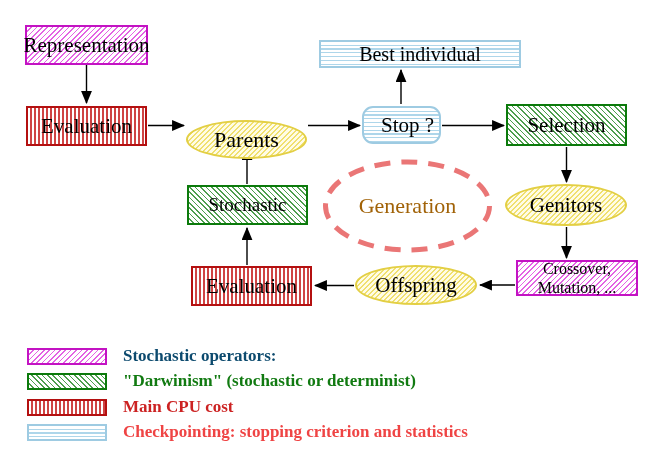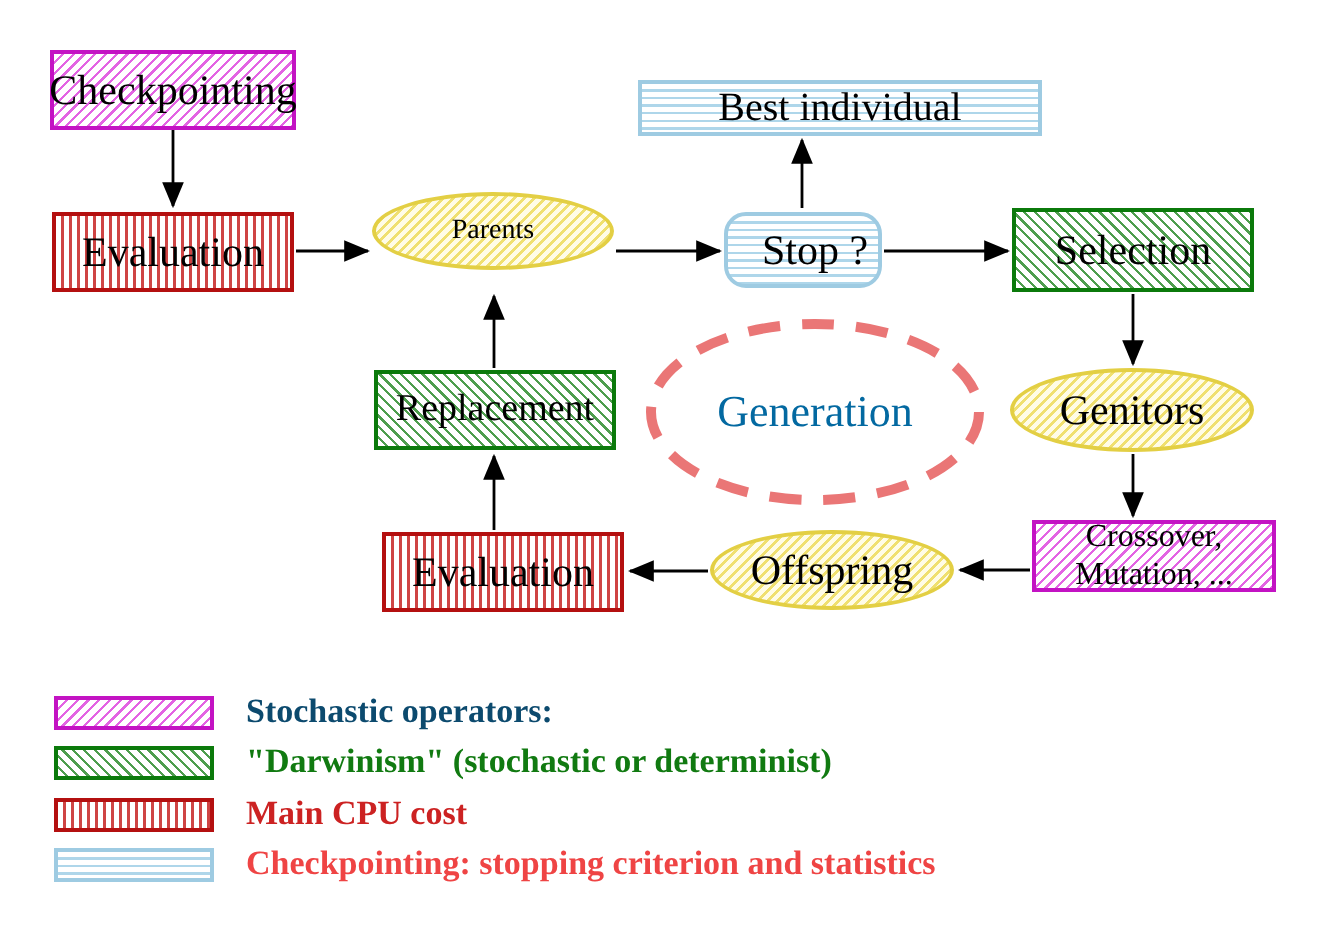--- a/index.html
+++ b/index.html
@@ -37,34 +37,34 @@
   .ellipse-yellow {
     background-color:#fffce6;
     background-image:repeating-linear-gradient(135deg, rgba(0,0,0,0) 0 2.2px, #f0e070 2.2px 3.6px);
     border:2px solid #e3cf44;
     border-radius:50%;
   }
 
   
   #n-init        { left:25px;  top:25px;  width:123px; height:40px; font-size:21px; }
   #n-eval-top    { left:26px;  top:106px; width:121px; height:40px; font-size:21px; }
-  #n-parents     { left:186px; top:96px; width:121px; height:39px; font-size:14px;font-family:Liberation Serif, serif; }
+  #n-parents     { left:186px; top:120px; width:121px; height:39px; font-size:22px;font-family:Liberation Serif, serif; }
   #n-best        { left:291px; top:40px;  width:202px; height:28px; font-size:20px;margin-left:28px; }
   #n-stop        { left:362px; top:106px; width:79px;  height:38px; font-size:21px; border-radius:11px;padding-left:12px; }
   #n-selection   { left:506px; top:104px; width:121px; height:42px; font-size:21px; }
   #n-genitors    { left:505px; top:184px; width:122px; height:42px; font-size:21px; }
   #n-crossover   { left:516px; top:260px; width:122px; height:36px; font-size:16px; flex-direction:column; line-height:1.2; }
   #n-offspring   { left:355px; top:265px; width:122px; height:40px; font-size:21px; }
   #n-eval-bottom { left:191px; top:266px; width:121px; height:40px; font-size:21px; }
   #n-replacement { left:187px; top:185px; width:121px; height:40px; font-size:19px; }
 
   #generation-label {
     position:absolute; left:325px; top:161px; width:165px; height:90px;
     display:flex; align-items:center; justify-content:center;
-    color:#0369a1; font-size:22px;
+    color:#a16207; font-size:22px;
   }
 
   
   .legend-row { position:absolute; left:27px; display:flex; align-items:center; }
   .legend-swatch { width:80px; height:17px; box-sizing:border-box; flex:0 0 auto; }
   .legend-text { margin-left:16px; font-size:17px; font-weight:bold; white-space:nowrap; }
   #legend-row-1 { top:346px; }
   #legend-row-2 { top:371px; }
   #legend-row-3 { top:397px; }
   #legend-row-4 { top:422px; }
@@ -94,21 +94,21 @@
     <line x1="401" y1="104" x2="401" y2="70" stroke="#000" stroke-width="1.4" marker-end="url(#arrow)"></line>
     <line x1="442" y1="125.5" x2="504" y2="125.5" stroke="#000" stroke-width="1.4" marker-end="url(#arrow)"></line>
     <line x1="566.5" y1="147" x2="566.5" y2="182" stroke="#000" stroke-width="1.4" marker-end="url(#arrow)"></line>
     <line x1="566.5" y1="227" x2="566.5" y2="258" stroke="#000" stroke-width="1.4" marker-end="url(#arrow)"></line>
     <line x1="515" y1="285" x2="480" y2="285" stroke="#000" stroke-width="1.4" marker-end="url(#arrow)"></line>
     <line x1="354" y1="285.5" x2="315" y2="285.5" stroke="#000" stroke-width="1.4" marker-end="url(#arrow)"></line>
     <line x1="247" y1="265" x2="247" y2="228" stroke="#000" stroke-width="1.4" marker-end="url(#arrow)"></line>
     <line x1="247" y1="184" x2="247" y2="148" stroke="#000" stroke-width="1.4" marker-end="url(#arrow)"></line>
   </svg>
 
-  <div id="n-init" class="node hatch-magenta">Checkpointing</div>
+  <div id="n-init" class="node hatch-magenta">Representation</div>
 
   <div id="n-eval-top" class="node stripes-red">Evaluation</div>
 
   <div id="n-parents" class="node ellipse-yellow">Parents</div>
 
   <div id="n-best" class="node stripes-cyan">Best individual</div>
 
   <div id="n-stop" class="node stripes-cyan">Stop ?</div>
 
   <div id="n-selection" class="node hatch-green">Selection</div>
@@ -117,21 +117,21 @@
 
   <div id="n-crossover" class="node hatch-magenta">
     <span>Crossover,</span>
     <span>Mutation, ...</span>
   </div>
 
   <div id="n-offspring" class="node ellipse-yellow">Offspring</div>
 
   <div id="n-eval-bottom" class="node stripes-red">Evaluation</div>
 
-  <div id="n-replacement" class="node hatch-green">Replacement</div>
+  <div id="n-replacement" class="node hatch-green">Stochastic</div>
 
   <div id="generation-label">Generation</div>
 
   <div id="legend-row-1" class="legend-row">
     <div class="legend-swatch hatch-magenta"></div>
     <span class="legend-text t-magenta">Stochastic operators:</span>
   </div>
 
   <div id="legend-row-2" class="legend-row">
     <div class="legend-swatch hatch-green"></div>

